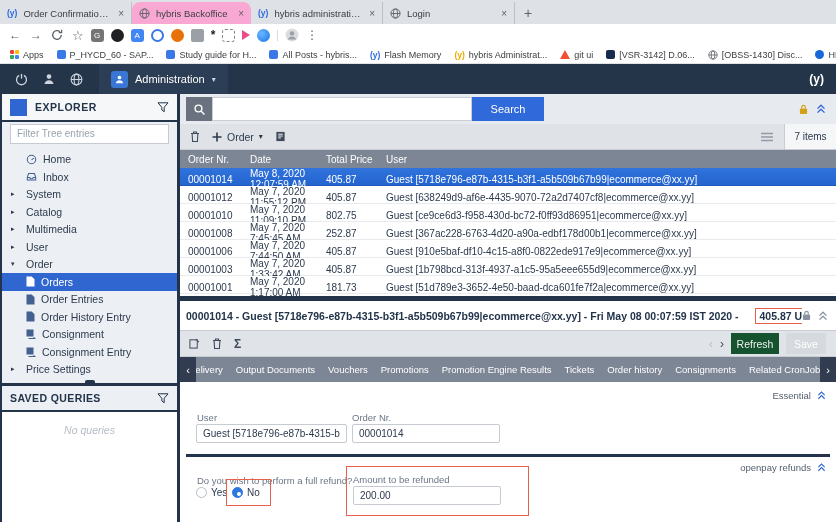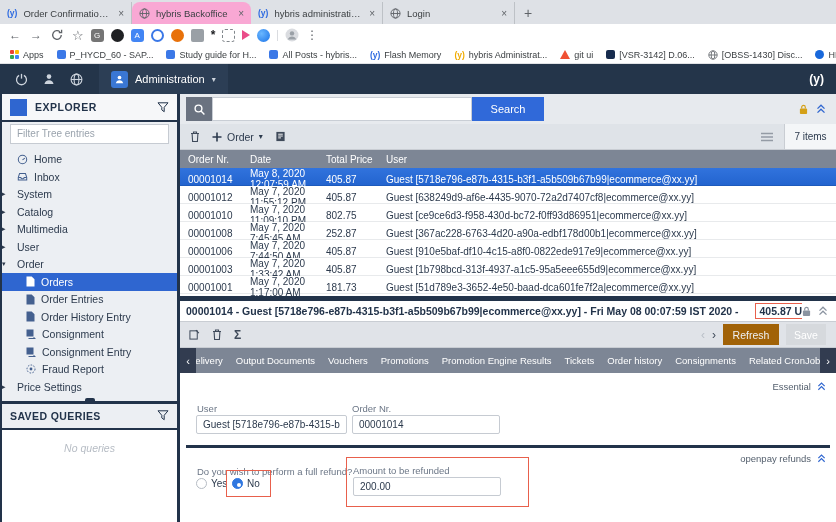--- a/index.html
+++ b/index.html
@@ -41,21 +41,21 @@
   
   .sidebar{position:absolute;top:94px;left:0;bottom:0;width:180px;background:#eceff3;border-left:2px solid #22334a;border-right:3px solid #22334a;display:flex;flex-direction:column}
   .exp-head{height:28px;background:#f6f7f9;border-bottom:2px solid #22334a;display:flex;align-items:center;gap:8px;padding:0 8px;flex:none}
   .exp-square{width:17px;height:17px;background:#2f66d0;flex:none}
   .exp-title{font-size:10.5px;font-weight:bold;color:#22334a;letter-spacing:.5px;flex:1}
   .funnel{color:#22334a}
   .filter-wrap{padding:1px 8px 7px;flex:none}
   .filter-input{width:100%;height:20px;border:1px solid #c6cbd2;font-size:10px;padding:0 6px;color:#2c3a4d;font-family:inherit;background:#fff}
   .filter-input::placeholder{color:#9aa3ad}
   .tree{flex:none;font-size:10.5px;color:#2c3a4d}
-  .titem{height:17.5px;display:flex;align-items:center;gap:6px;}
+  .titem{height:17.5px;display:flex;align-items:center;gap:6px;padding-left:9px}
   .titem .car{width:9px;font-size:7px;color:#2c3a4d;flex:none}
   .titem.child{padding-left:24px}
   .titem.selected{background:#2f66d0;color:#fff}
   .ticon{color:#44608f}
   .titem.selected .ticon{color:#fff}
   .tree-div{height:3px;background:#22334a;margin-top:5px;position:relative;flex:none}
   .tree-div b{position:absolute;left:50%;top:-3px;width:10px;height:3px;margin-left:-5px;background:#22334a;border-radius:2px 2px 0 0}
   .sq-head{height:26px;display:flex;align-items:center;gap:8px;padding:0 8px;background:#eceff3;border-bottom:2px solid #22334a;flex:none}
   .sq-title{font-size:10.5px;font-weight:bold;color:#22334a;letter-spacing:.4px;flex:1}
   .sq-body{flex:1;background:#fff;display:flex;justify-content:center;padding-top:12px;color:#b6bcc4;font-style:italic;font-size:10.5px}
@@ -69,31 +69,31 @@
   .search-right{margin-left:auto;display:flex;align-items:center;gap:8px;padding-right:4px}
   .tool-row{height:26px;background:#dfe3e8;border-bottom:1px solid #c9cdd3;display:flex;align-items:center;gap:12px;padding-left:10px;font-size:10.5px;color:#2c3a4d;flex:none}
   .add-order{display:flex;align-items:center;gap:5px}
   .items-chip{margin-left:10px;width:52px;height:100%;background:#f4f6f8;border-left:1px solid #c9cdd3;display:flex;align-items:center;justify-content:center;font-size:10px}
   .toolright{margin-left:auto;display:flex;align-items:center;height:100%}
   .grid-head{height:18px;background:#7d8695;color:#fff;font-size:10px;display:grid;grid-template-columns:62px 76px 60px 1fr;align-items:center;padding-left:8px;flex:none}
   .grid-row{height:18px;display:grid;grid-template-columns:62px 76px 60px 1fr;align-items:center;padding-left:8px;font-size:10px;color:#2c3a4d;border-bottom:1px solid #e8eaec;background:#fff;flex:none}
   .grid-row .uc{white-space:nowrap;overflow:hidden}
   .grid-row.selected{background:linear-gradient(#3173dd,#2364cf);color:#fff;border-bottom:1px solid #1d5abc}
   .split{height:5px;background:#22334a;margin-top:2px;flex:none}
-  .dhead{height:20px;display:flex;align-items:center;padding:0 6px;background:#fff;flex:none}
+  .dhead{height:29px;display:flex;align-items:center;padding:0 6px;background:#fff;flex:none}
   .dtitle{font-size:10.5px;font-weight:bold;color:#22334a;white-space:nowrap;overflow:hidden;display:flex;align-items:center}
   .amt{border:1.5px solid #e8604c;padding:1px 4px;margin:0 16px;flex:none}
   .dhead-right{margin-left:auto;display:flex;align-items:center;gap:7px;color:#8a93a0;padding-right:2px}
   .abar{height:27px;background:#e0e3e8;border-top:1px solid #c9cdd3;border-bottom:1px solid #c9cdd3;display:flex;align-items:center;gap:12px;padding:0 9px;color:#3f4a5a;flex:none}
   .sigma{font-size:12px;font-weight:bold;color:#3f4a5a;line-height:1}
   .openpay-wrap{border:2px solid #e8604c;padding:1px;margin-left:2px}
   .openpay-btn{display:flex;align-items:center;gap:6px;background:#f4f5f7;border:1px solid #b6bcc4;height:20px;padding:0 10px;font-size:10px;color:#2c3a4d;font-family:inherit}
   .abar-right{margin-left:auto;display:flex;align-items:center;gap:7px}
   .pg{font-size:12px;color:#b9bfc7}.pg.on{color:#3f4a5a}
-  .btn-refresh{width:56px;height:21px;background:#a16207;color:#eef0f2;font-size:10.5px;border:none;font-family:inherit}
+  .btn-refresh{width:48px;height:21px;background:#14532d;color:#eef0f2;font-size:10.5px;border:none;font-family:inherit}
   .btn-save{width:40px;height:21px;background:#d6d9dd;color:#fff;font-size:10.5px;border:none;font-family:inherit;margin-right:1px}
   .dtabs{height:25px;background:#7d8695;display:flex;align-items:stretch;position:relative;overflow:hidden;flex:none;padding-right:16px}
   .tab-scroll{width:16px;background:#323c50;color:#fff;display:flex;align-items:center;justify-content:center;font-size:11px;flex:none;position:relative;z-index:2}
   .tab-scroll.right{position:absolute;right:0;top:0;height:100%}
   .dtab{padding:0 6.5px;font-size:9.5px;color:#fff;display:flex;align-items:center;white-space:nowrap;position:relative;z-index:1}
   .dtab.clip{margin-left:-14px}
   .editor{flex:1;background:#fff;position:relative;font-size:10px;color:#2c3a4d}
   .sec{position:absolute;right:10px;display:flex;align-items:center;gap:6px;font-size:9.5px;color:#55606e}
   .flabel{position:absolute;font-size:9.5px;color:#6b7686}
   .finput{position:absolute;height:19px;border:1px solid #c6cbd2;border-radius:2px;font-size:10px;color:#2c3a4d;padding:0 6px;background:#fff;font-family:inherit}
@@ -357,29 +357,20 @@
         </div>
       <div class="titem child">
           <span class="i ticon">
             <svg width="10" height="10" viewBox="0 0 10 10">
               <rect x=".5" y=".5" width="7" height="7" fill="currentColor"></rect>
               <path d="M2.5 9.5h7M8 8v1.5" stroke="currentColor"></path>
             </svg>
           </span>
           <span>Consignment Entry</span>
         </div>
-      <div class="titem child">
-          <span class="i ticon">
-            <svg width="10" height="10" viewBox="0 0 10 10">
-              <circle cx="5" cy="5" r="4" fill="none" stroke="currentColor" stroke-dasharray="1.6 1.4"></circle>
-              <circle cx="5" cy="5" r="1.4" fill="currentColor"></circle>
-            </svg>
-          </span>
-          <span>Fraud Report</span>
-        </div>
       <div class="titem">
           <span class="car">▸</span>
           <span>Price Settings</span>
         </div>
     </div>
     <div class="tree-div">
         <b></b>
       </div>
     <div class="sq-head">
       <span class="sq-title">SAVED QUERIES</span>

